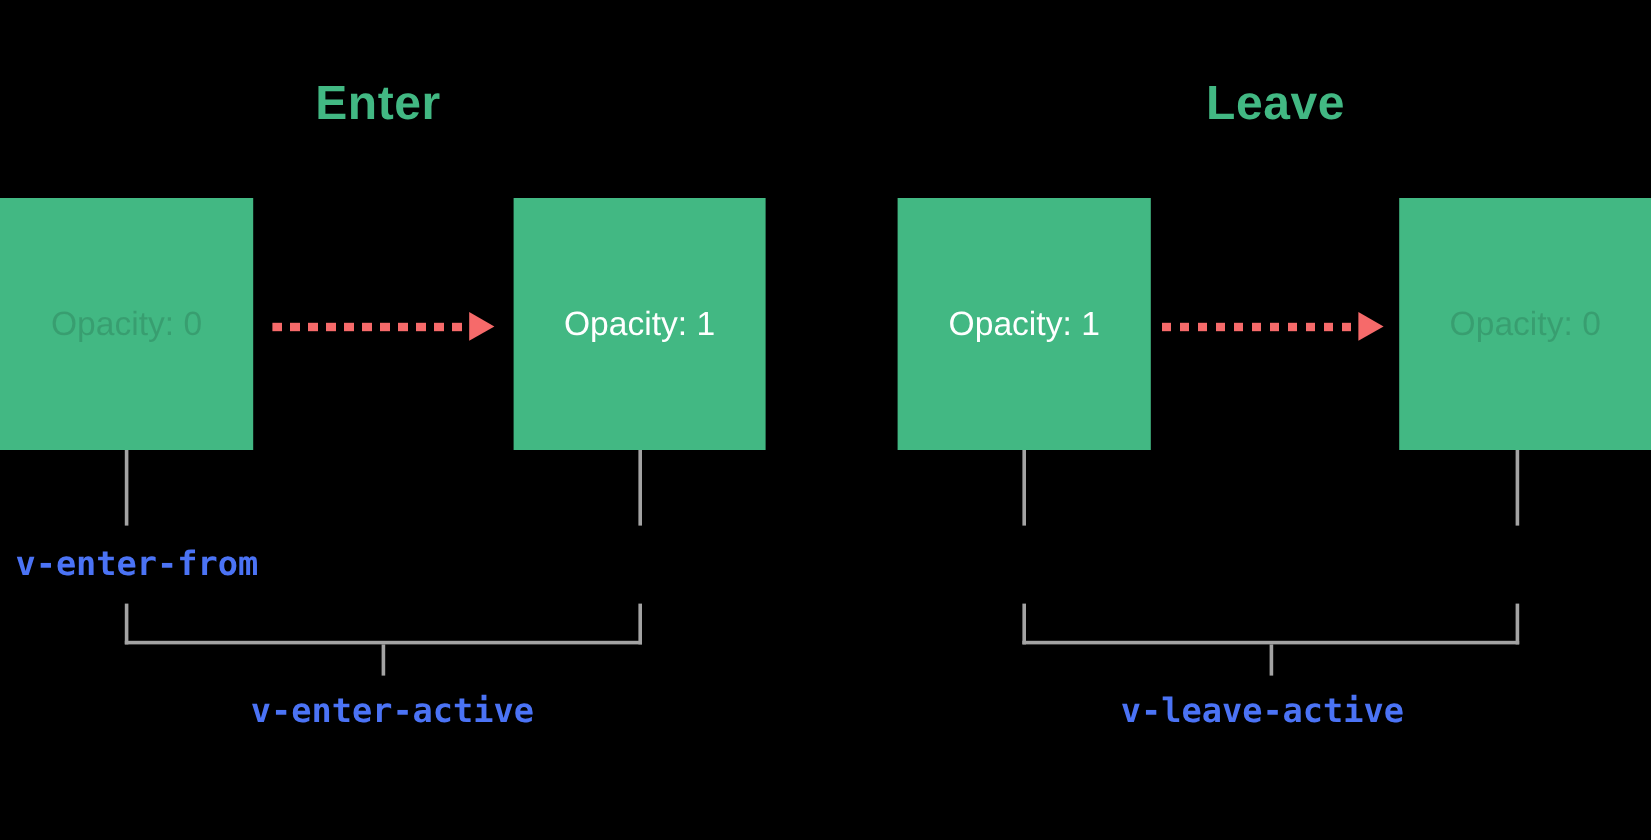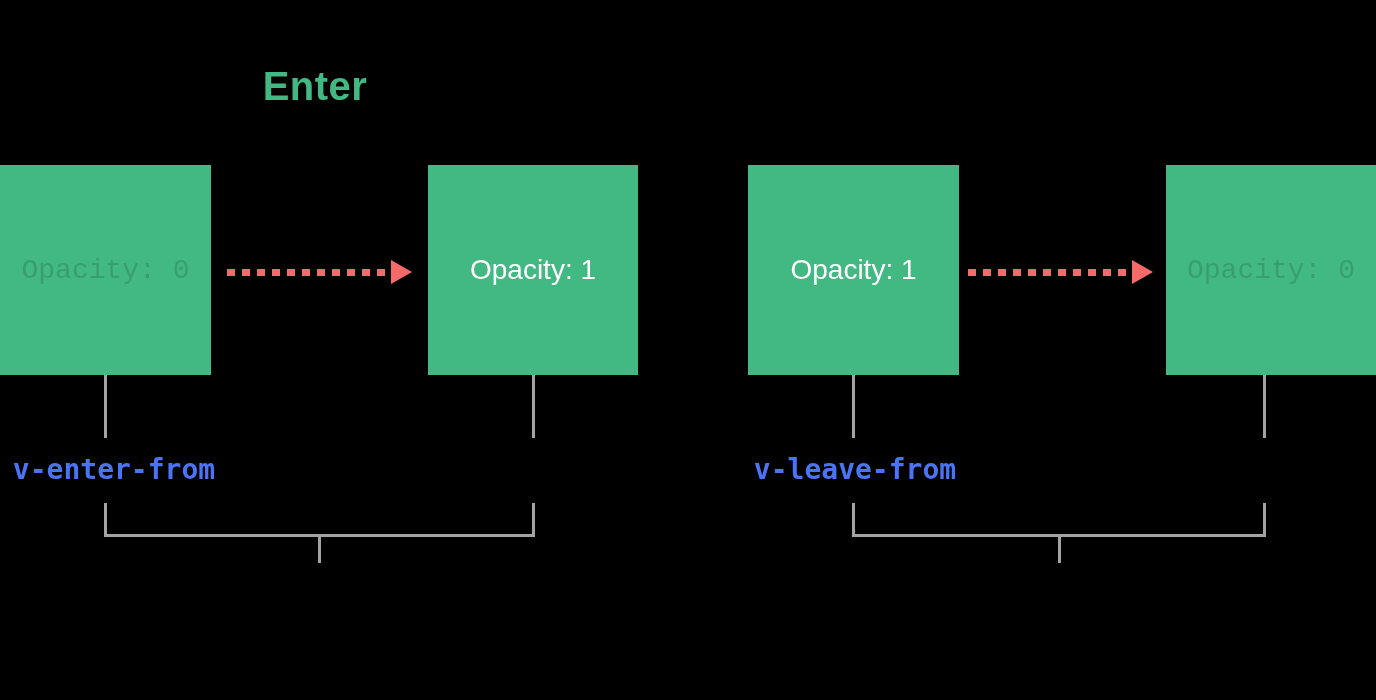--- a/index.html
+++ b/index.html
@@ -43,21 +43,21 @@
     width:210px;
     height:210px;
     background:var(--box-green);
     display:flex;
     align-items:center;
     justify-content:center;
     font-size:28px;
     color:var(--box-text-light);
     white-space:nowrap;
   }
-  .state-box.faded{color:rgba(0,0,0,0.14);font-family:Liberation Mono, monospace;}
+  .state-box.faded{color:rgba(0,0,0,0.14);}
   .box-1{left:0px;width:211px;}
   .box-2{left:428px;}
   .box-3{left:748px;width:211px;}
   .box-4{left:1166px;}
 
   
   .arrow-dashes{
     position:absolute;
     top:269px;
     height:7px;
@@ -130,20 +130,21 @@
   .class-label.row-active{top:579px;}
   .class-label.enter-active{left:327px;}
   .class-label.leave-active{left:1052px;}
 </style>
 </head>
 <body>
 
 <div class="canvas">
 
   <div class="phase-title enter">Enter</div>
+  <div class="phase-title leave">Leave</div>
 
   <div class="state-box box-1 faded">
     <span>Opacity: 0</span>
   </div>
   <div class="state-box box-2">
     <span>Opacity: 1</span>
   </div>
 
   <div class="state-box box-3">
     <span>Opacity: 1</span>
@@ -156,21 +157,22 @@
   <div class="arrow-head enter"></div>
   <div class="arrow-dashes leave"></div>
   <div class="arrow-head leave"></div>
 
   <div class="vline l1"></div>
   <div class="vline l2"></div>
   <div class="vline l3"></div>
   <div class="vline l4"></div>
 
   <div class="class-label row-from-to enter-from">v-enter-from</div>
-  <div class="class-label row-from-to leave-from">v-leave-from</div>
 
   <div class="bracket enter"></div>
   <div class="bracket-tick enter"></div>
   <div class="bracket leave"></div>
   <div class="bracket-tick leave"></div>
 
+  <div class="class-label row-active enter-active">v-enter-active</div>
+  <div class="class-label row-active leave-active">v-leave-active</div>
 
 </div>
 
 </body></html>

